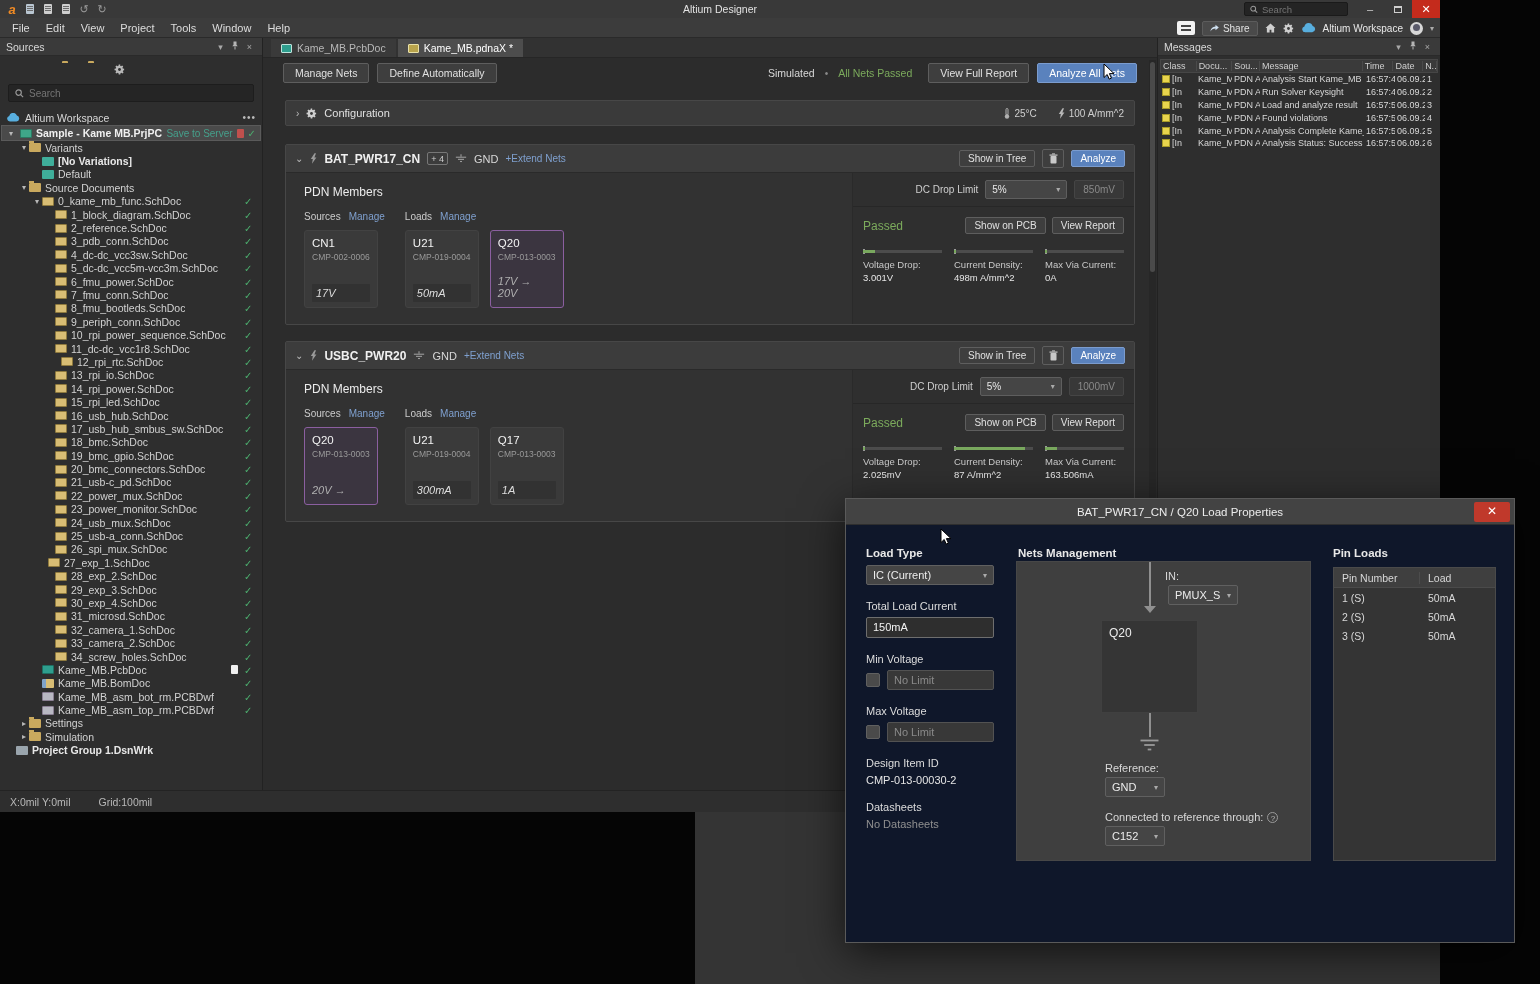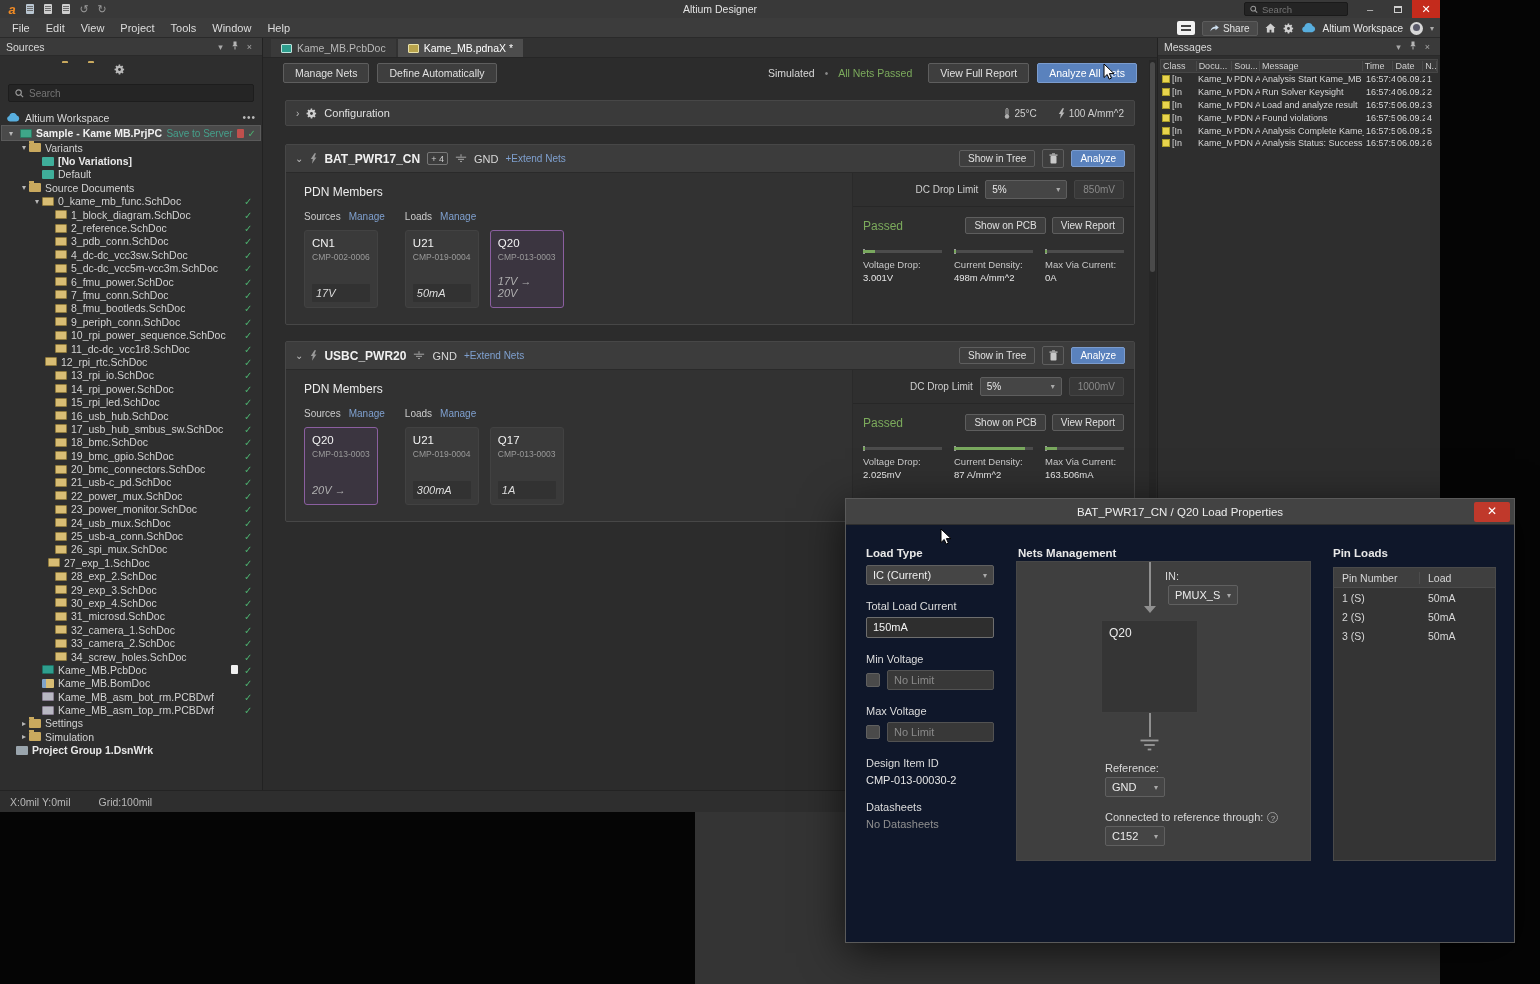--- a/index.html
+++ b/index.html
@@ -435,21 +435,21 @@
           </div>
 
           <div class="tree-row" style="padding-left: 45px;">
             <span class="tree-arrow"></span>
             <span class="tree-ico t-sch"></span>
             <span class="tree-label">11_dc-dc_vcc1r8.SchDoc</span>
 
             <span class="tree-check show"></span>
           </div>
 
-          <div class="tree-row" style="padding-left: 35px;">
+          <div class="tree-row" style="padding-left: 51px;">
             <span class="tree-arrow"></span>
             <span class="tree-ico t-sch"></span>
             <span class="tree-label">12_rpi_rtc.SchDoc</span>
 
             <span class="tree-check show"></span>
           </div>
 
           <div class="tree-row" style="padding-left: 45px;">
             <span class="tree-arrow"></span>
             <span class="tree-ico t-sch"></span>

